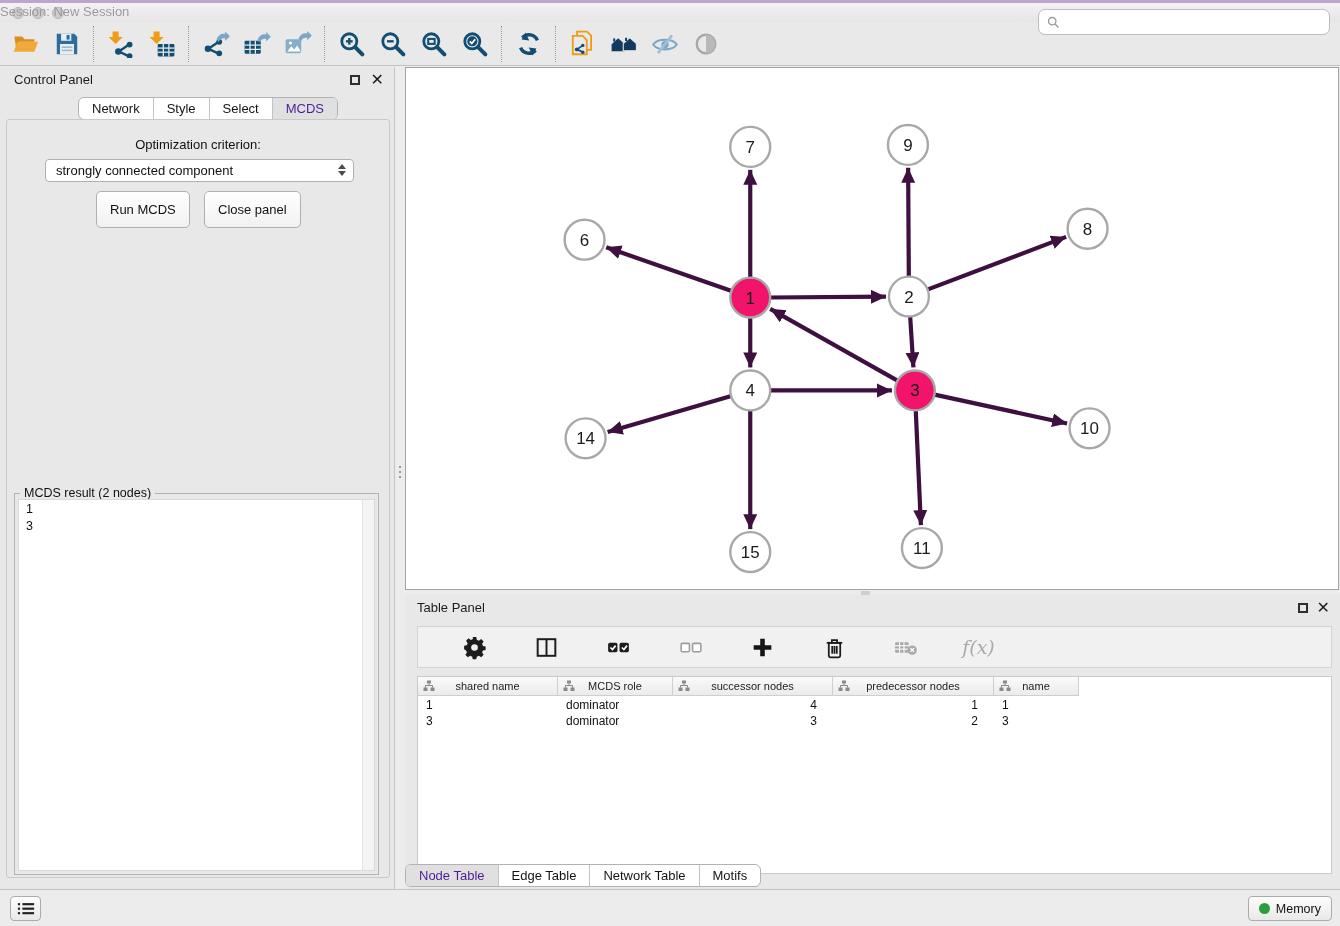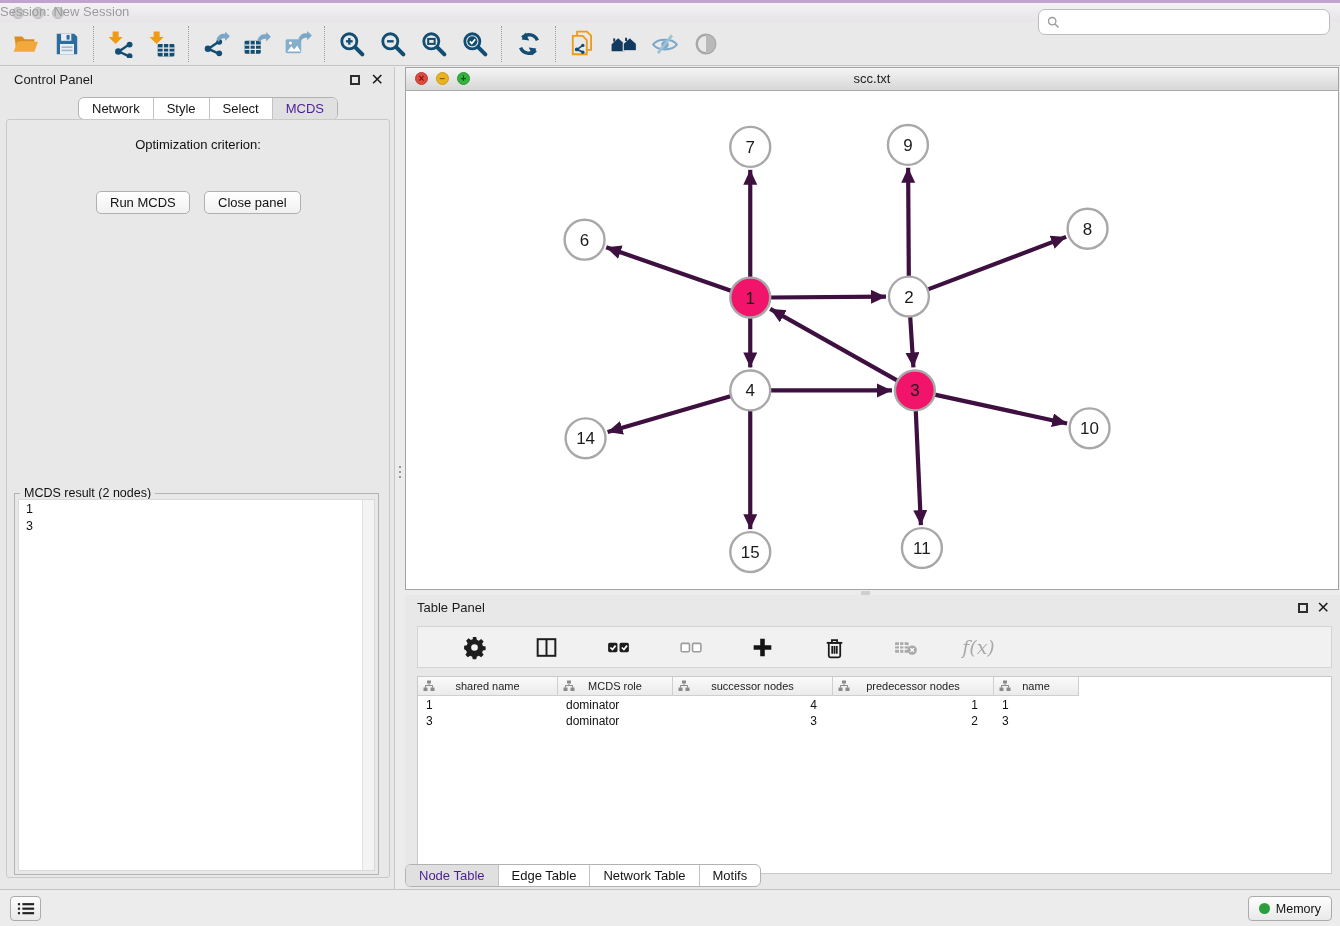--- a/index.html
+++ b/index.html
@@ -37,21 +37,21 @@
   .tab:last-child{border-right:none;}
   .tab-active{background:#e0e0e0;color:#4c1d95;}
   .cp-box{position:absolute;top:52px;left:6px;right:4px;bottom:12px;border:1px solid #c9c9c9;border-radius:3px;}
   .cp-optlabel{position:absolute;top:17px;left:0;right:0;text-align:center;font-size:13px;color:#111;}
   .cp-select{position:absolute;top:39px;left:38px;width:309px;height:23px;background:#fff;border:1px solid #b0b0b0;border-radius:4px;
              box-sizing:border-box;font-size:13px;display:flex;align-items:center;padding-left:10px;color:#111;}
   .chev{position:absolute;right:7px;top:4px;display:flex;flex-direction:column;gap:2px;}
   .chev i{width:0;height:0;border-left:4px solid transparent;border-right:4px solid transparent;}
   .chev .up{border-bottom:5px solid #4c4c4c;}
   .chev .down{border-top:5px solid #4c4c4c;}
-  .cp-btn{position:absolute;top:71px;height:23px;background:linear-gradient(#ffffff,#f1f1f1);border:1px solid #b0b0b0;border-radius:5px;
+  .cp-btn{position:absolute;top:71px;height:37px;background:linear-gradient(#ffffff,#f1f1f1);border:1px solid #b0b0b0;border-radius:5px;
           font-size:13px;color:#111;padding:0 13px;font-family:inherit;}
   .fieldset{position:absolute;left:7px;right:10px;top:373px;bottom:2px;border:1px solid #b3b3b3;}
   .fs-legend{position:absolute;top:-8px;left:5px;background:#e8e8e8;padding:0 4px;font-size:12.5px;color:#111;}
   .fs-inner{position:absolute;left:3px;right:3px;top:5px;bottom:3px;background:#fff;border:1px solid #dadada;}
   .fs-scroll{position:absolute;top:0;bottom:0;right:0;width:11px;background:#f4f4f4;border-left:1px solid #e2e2e2;}
   .fs-text{font-size:12.5px;line-height:17px;margin:1px 7px;white-space:pre;color:#111;font-family:inherit;}
 
   .v-dots{position:absolute;left:399px;top:463px;width:3px;}
   .v-dots i{display:block;width:2px;height:2px;background:#9a9a9a;margin:3px 0;}
 
@@ -293,20 +293,27 @@
         <div class="tabgroup" id="cp-tabgroup">
           <span class="tab">Network</span>
           <span class="tab">Style</span>
           <span class="tab">Select</span>
           <span class="tab tab-active">MCDS</span>
         </div>
       </div>
 
     <div class="cp-box">
       <div class="cp-optlabel">Optimization criterion:</div>
+      <div class="cp-select">
+        <span>strongly connected component</span>
+        <span class="chev">
+            <i class="up"></i>
+            <i class="down"></i>
+          </span>
+      </div>
       <button class="cp-btn" id="run-mcds" style="left:89px">Run MCDS</button>
       <button class="cp-btn" id="close-panel" style="left:197px">Close panel</button>
 
       <div class="fieldset">
         <span class="fs-legend">MCDS result (2 nodes)</span>
         <div class="fs-inner">
           <div class="fs-text" id="mcds-result-text">1
 3</div>
           <div class="fs-scroll"></div>
         </div>
@@ -314,28 +321,20 @@
     </div>
   </div>
 
   <div class="v-dots">
       <i></i>
       <i></i>
       <i></i>
     </div>
 
   <div class="network-frame">
-    <div class="nf-titlebar">
-      <div class="nf-lights">
-        <span class="light red"></span>
-        <span class="light yellow"></span>
-        <span class="light green"></span>
-      </div>
-      <div class="nf-title">scc.txt</div>
-    </div>
     <div class="graph-area">
       <svg id="graph-svg" viewBox="0 0 932 500">
           <defs>
             <marker id="arw" markerUnits="userSpaceOnUse" markerWidth="18" markerHeight="16" refX="15" refY="7" orient="auto">
               <path d="M0,0 L15,7 L0,14 Z" fill="#3d1040"></path>
             </marker>
           </defs>
           <line x1="344.0" y1="189.0" x2="344.0" y2="80.0" stroke="#3d1040" stroke-width="4.2" marker-end="url(#arw)"></line>
           <line x1="326.1" y1="201.7" x2="199.7" y2="157.6" stroke="#3d1040" stroke-width="4.2" marker-end="url(#arw)"></line>
           <line x1="363.0" y1="207.9" x2="480.0" y2="207.1" stroke="#3d1040" stroke-width="4.2" marker-end="url(#arw)"></line>

